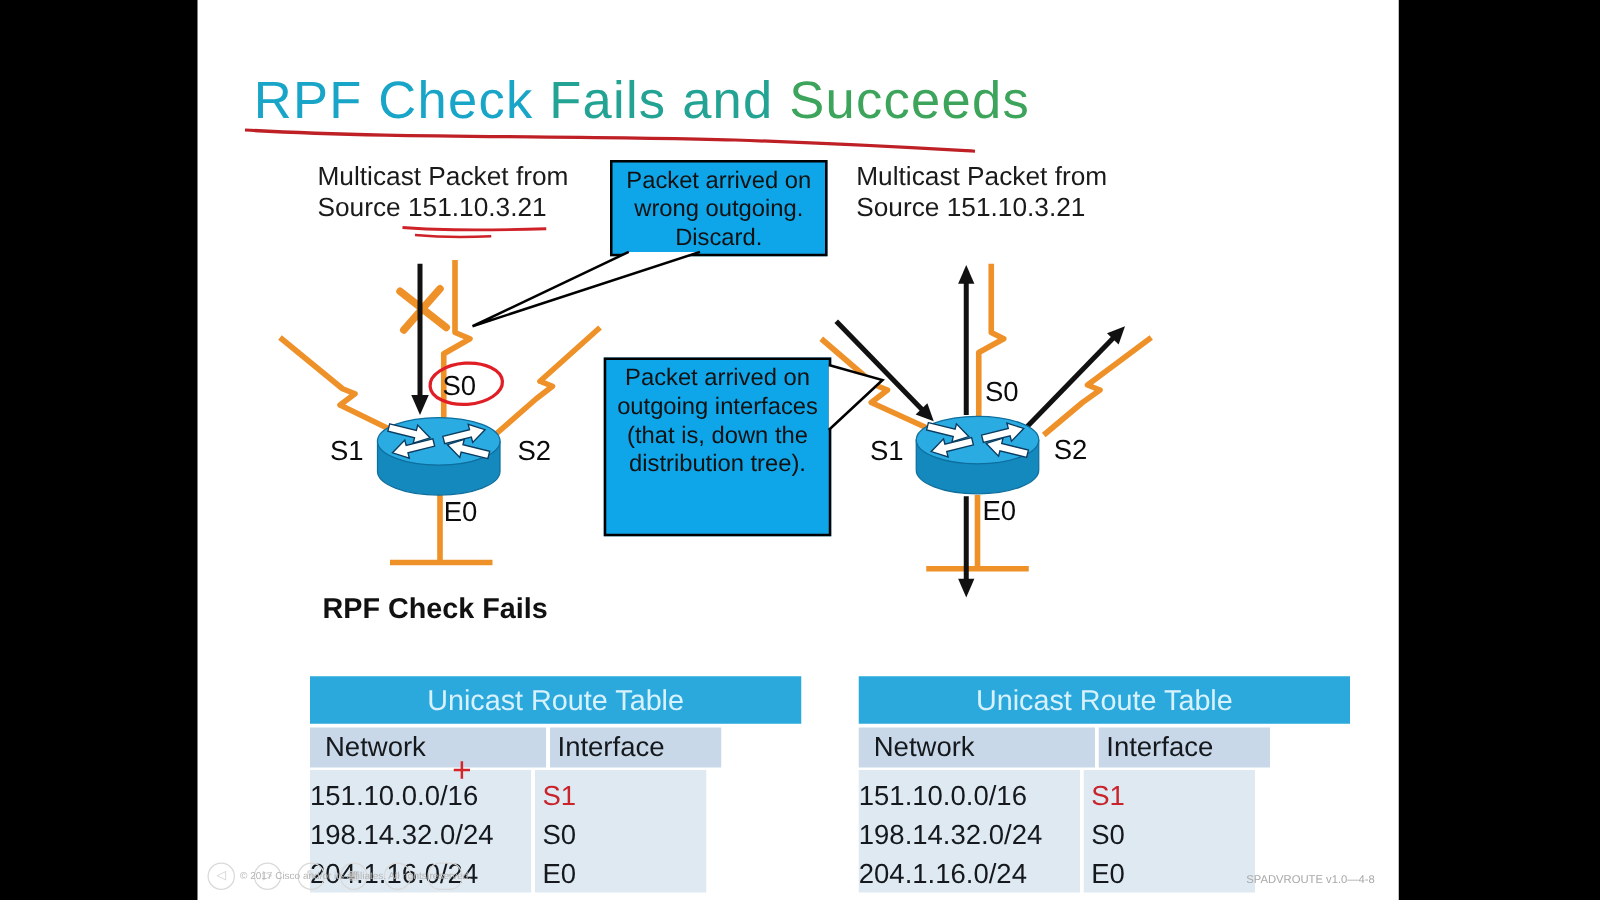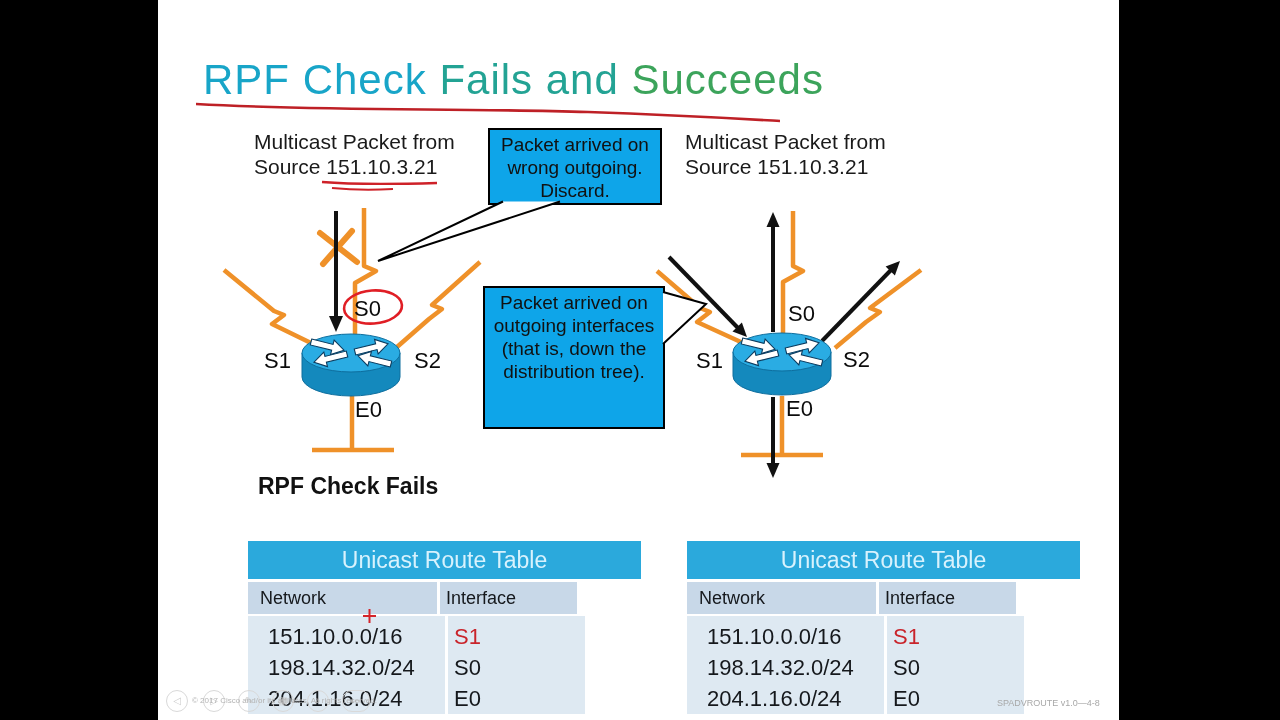--- a/index.html
+++ b/index.html
@@ -20,25 +20,25 @@
   .result{position:absolute;z-index:2;font-size:23px;color:#111;white-space:nowrap;font-weight:bold;}
   .rtable{position:absolute;top:509px;width:393px;z-index:2;background:#fff;margin-top:32px;}
   .rt-head{height:38px;line-height:38px;background:#2BA9DC;color:#D8F2FD;text-align:center;
            font-size:23px;}
   .rt-cols,.rt-body{display:flex;}
   .rt-cols{margin-top:3px;}
   .rt-body{margin-top:2px;}
   .rt-c1{width:189px;}
   .rt-gap{width:3px;background:#fff;}
   .rt-c2{width:137px;}
-  .rt-cols .rt-c1,.rt-cols .rt-c2{background:#C8D8E8;height:32px;line-height:32px;font-size:18px;color:#15181c;}
+  .rt-cols .rt-c1,.rt-cols .rt-c2{background:#C8D8E8;height:32px;line-height:32px;font-size:22px;color:#15181c;}
   .rt-cols .rt-c1{padding-left:12px;width:177px;}
   .rt-cols .rt-c2{padding-left:6px;width:131px;}
   .rt-body .rt-c1,.rt-body .rt-c2{background:#DEE9F2;height:93px;padding-top:5px;font-size:22px;line-height:31px;color:#15181c;}
-  .rt-body .rt-c1{padding-left:20px;width:177px;}
+  .rt-body .rt-c1{padding-left:0;width:177px;}
   .rt-body .rt-c2{padding-left:6px;width:131px;}
   .if-red{color:#C9242B;}
   .footer-left{position:absolute;left:8px;top:690px;z-index:3;height:24px;}
   .pbtn{position:absolute;top:0;width:20px;height:20px;border:1px solid #d9d9d9;border-radius:50%;
         color:#cdcdcd;font-size:10px;line-height:20px;text-align:center;background:transparent;}
   .pbtn.pill{width:26px;border-radius:10px;letter-spacing:1px;}
   .copyright{position:absolute;left:34px;top:696px;z-index:4;font-size:8px;color:#b4b4b4;white-space:nowrap;}
   .slide-id{position:absolute;left:839px;top:698px;z-index:3;font-size:9px;color:#a8a8a8;white-space:nowrap;}
   text.iflabel{font-family:"Liberation Sans",sans-serif;font-size:22px;fill:#0b0b0b;}
 </style>

